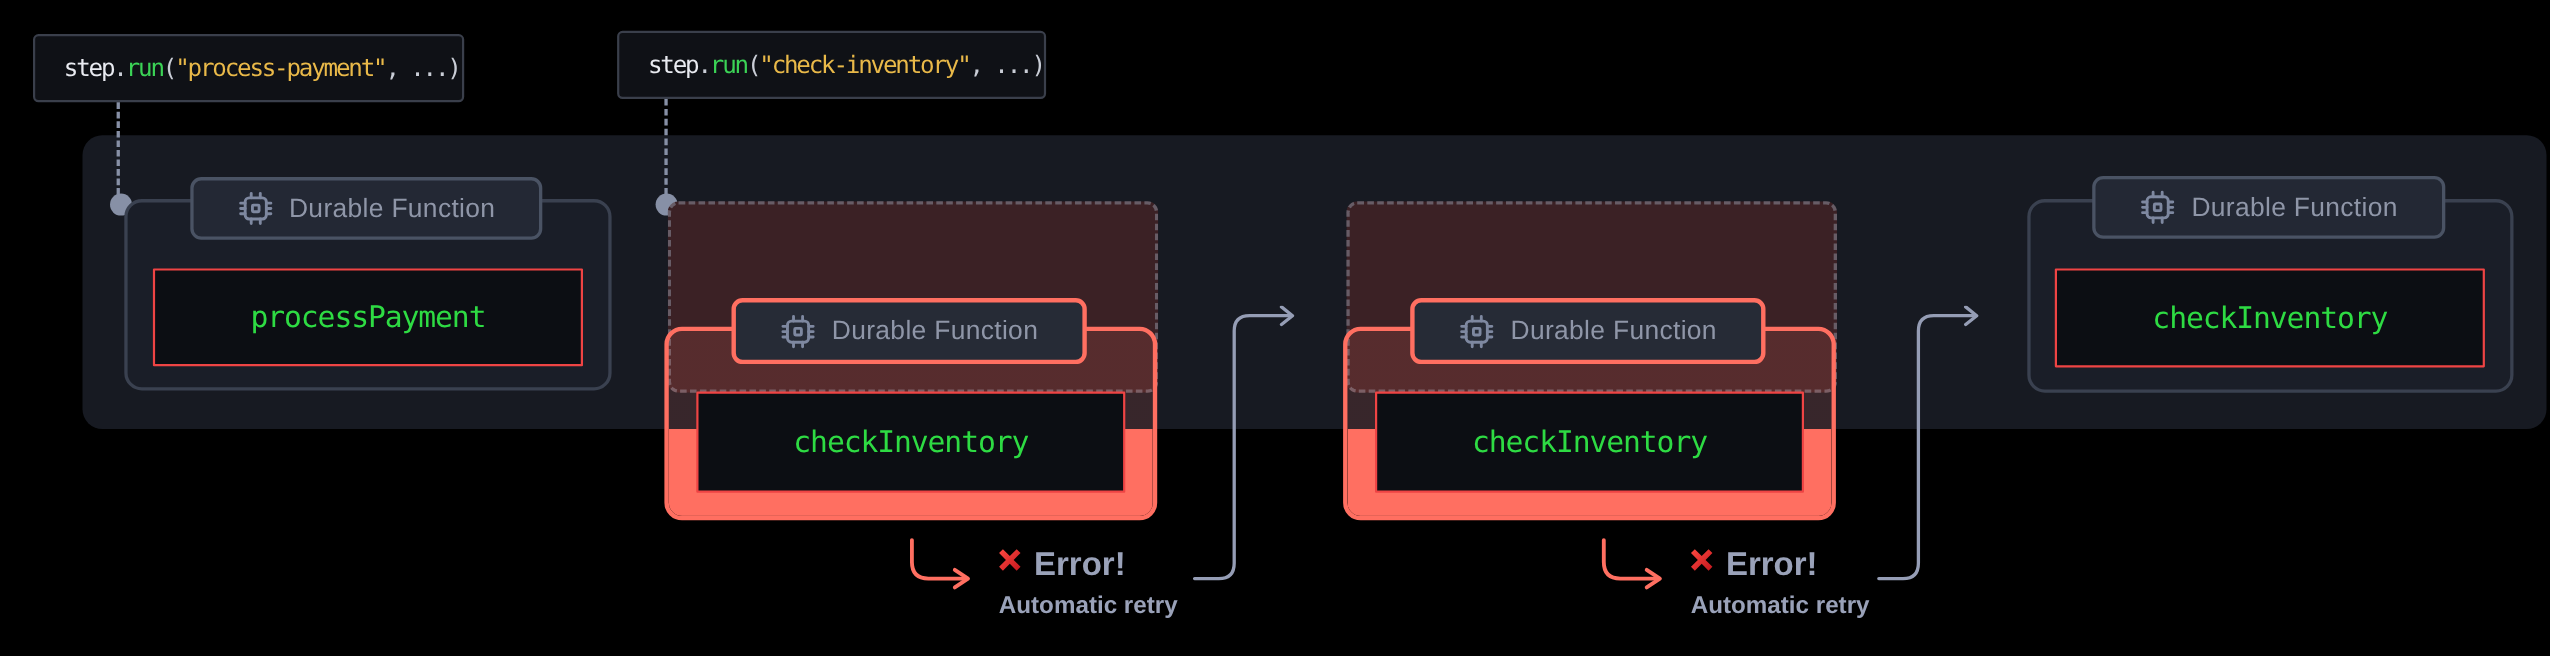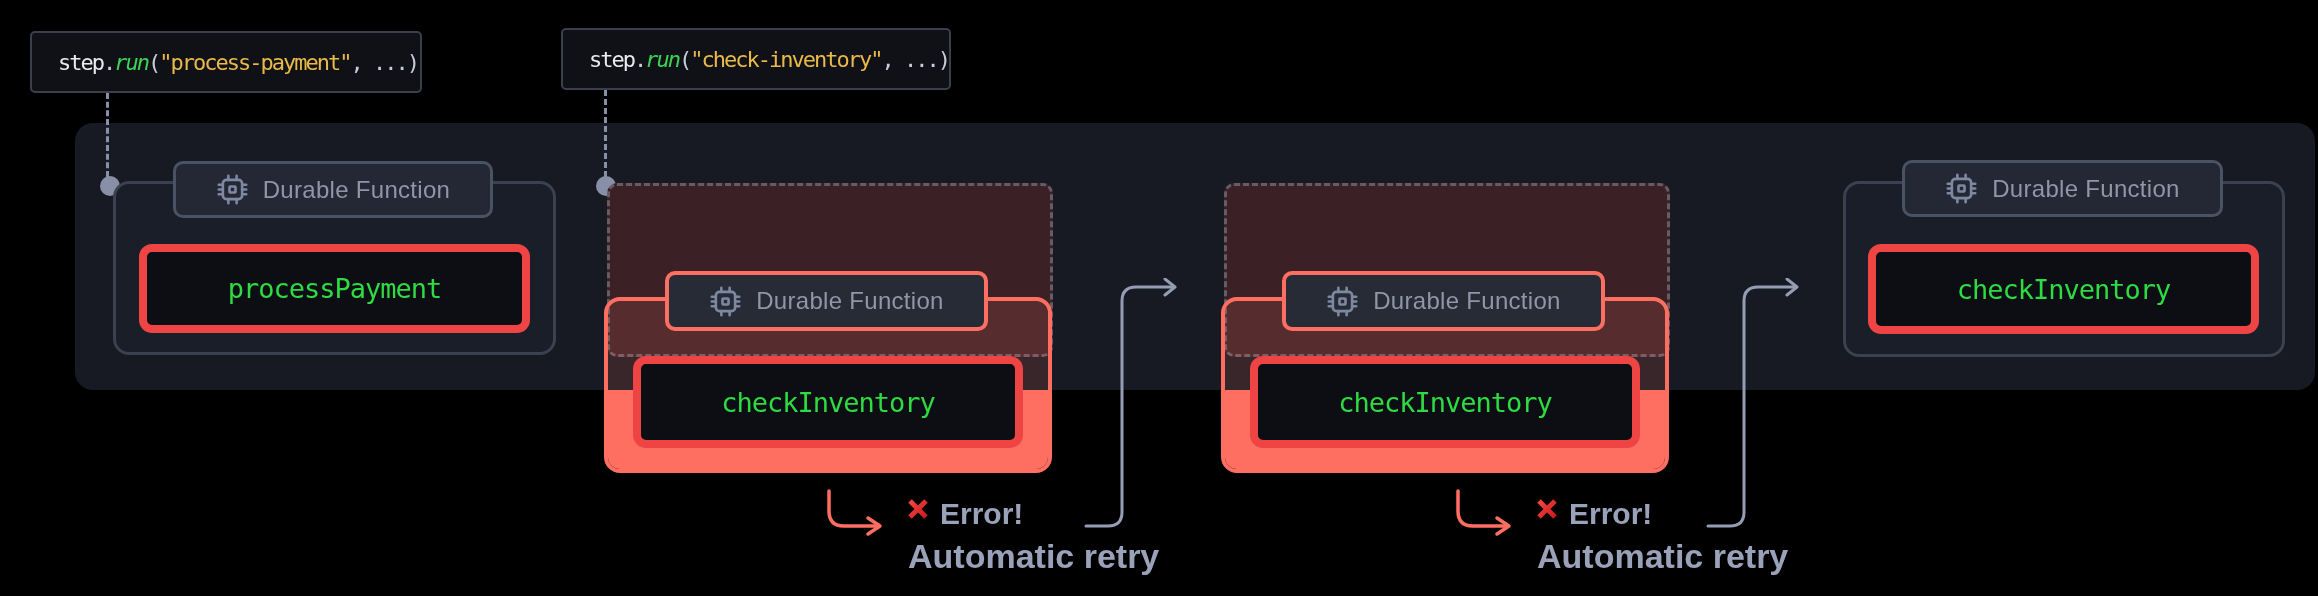--- a/index.html
+++ b/index.html
@@ -8,46 +8,46 @@
   .abs{position:absolute;box-sizing:border-box;}
 
   .band{background:#171A22;border-radius:18px;}
 
   .tooltip{background:#0F1116;border:2px solid #3A3F4B;border-radius:5px;
            display:flex;align-items:center;padding-left:26px;}
   .code{font-family:"DejaVu Sans Mono",monospace;font-size:22px;letter-spacing:-2px;}
   .code span{white-space:pre;}
   .c-white{color:var(--code-white);}
   .c-punct{color:var(--code-punct);}
-  .c-green{color:var(--code-green);font-style:italic;}
+  .c-green{color:var(--code-green);}
   .c-yellow{color:var(--code-yellow);}
 
   .dashline{border-left:3px dashed var(--dot-gray);width:0;}
   .dot{width:20px;height:20px;border-radius:50%;background:var(--dot-gray);}
 
   .card{background:#1A1E28;border:3px solid #3A4150;border-radius:16px;}
   .badge{background:#232834;border:3px solid #4A5364;border-radius:10px;
          display:flex;align-items:center;justify-content:center;gap:14px;
          color:var(--label-gray);font-size:24px;letter-spacing:.3px;}
   .chip{flex:0 0 auto;color:#7E88A0;}
-  .innerbox{background:#0C0E13;border:8px solid #ef4444;border-radius:13px;
+  .innerbox{background:#0C0E13;border:2px solid #ef4444;border-radius:1px;
             display:flex;align-items:center;justify-content:center;}
   .fnname{font-family:"DejaVu Sans Mono",monospace;font-size:27px;letter-spacing:-1px;
           color:var(--fn-green);}
 
   .ghost{background:#3B2125;border:3px dashed #675C66;border-radius:10px;}
   .redcard{border:4px solid var(--accent-red);border-radius:16px;
            background:linear-gradient(to bottom,rgba(255,111,97,.14) 0px,rgba(255,111,97,.14) 89px,var(--accent-red) 89px);
            background-clip:padding-box;}
   .redbadge{background:#262B36;border:4px solid var(--accent-red);border-radius:10px;
             display:flex;align-items:center;justify-content:center;gap:14px;
             color:var(--label-gray);font-size:24px;letter-spacing:.3px;}
 
   .errlabel{color:var(--error-text-gray);font-size:30px;font-weight:700;white-space:nowrap;}
-  .retrylabel{color:var(--error-text-gray);font-size:34px;font-weight:700;white-space:nowrap;}
+  .retrylabel{color:var(--error-text-gray);font-size:22px;font-weight:700;white-space:nowrap;}
 
   .redarrow{stroke:var(--accent-red);stroke-width:3.5;fill:none;stroke-linecap:round;stroke-linejoin:round;}
   .grayline{stroke:var(--connector-gray);stroke-width:3;fill:none;stroke-linecap:round;stroke-linejoin:round;}
 </style>
 </head>
 <body>
 
 <div class="stage">
 
   <div class="abs band" style="left:75px;top:123px;width:2240px;height:267px"></div>

